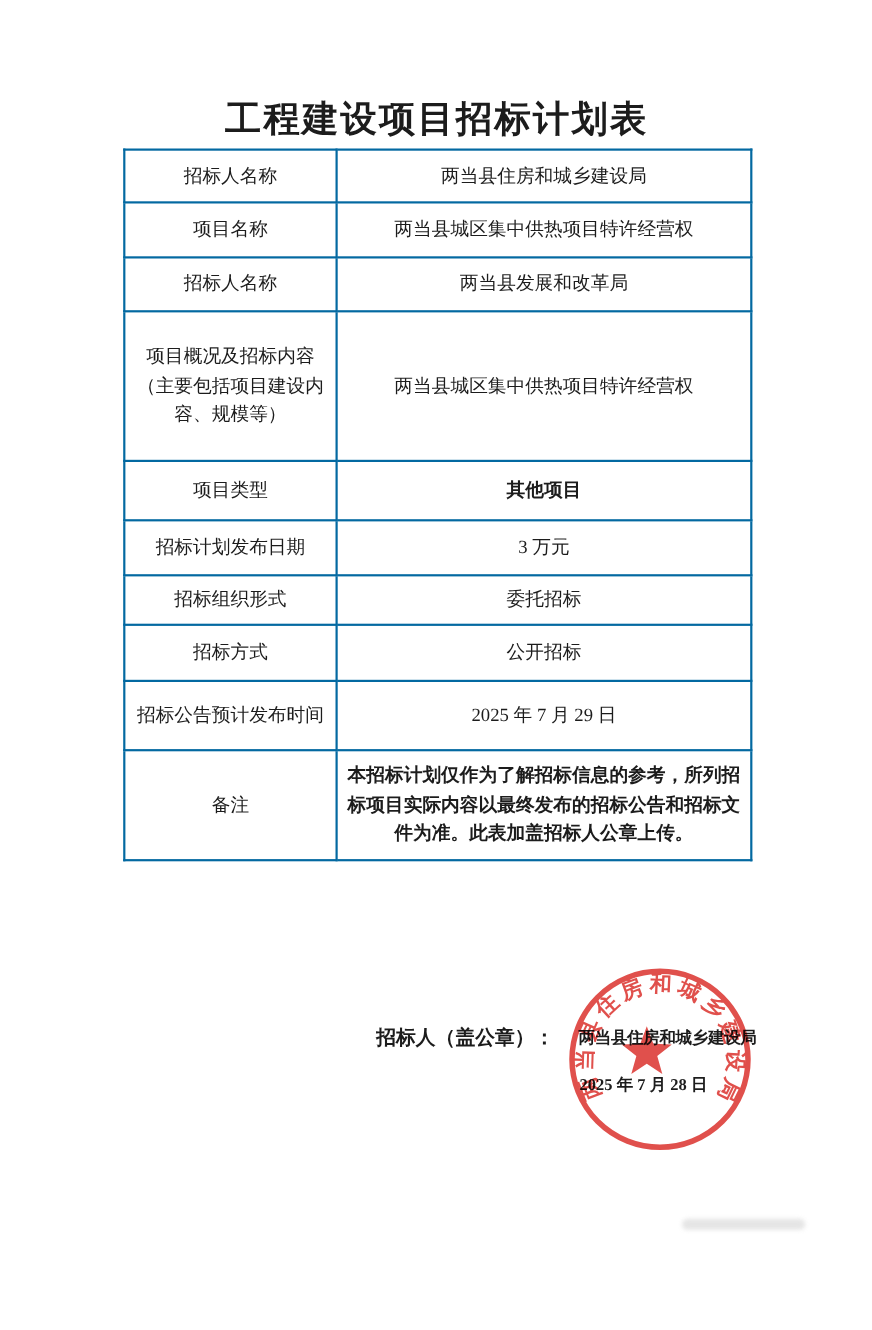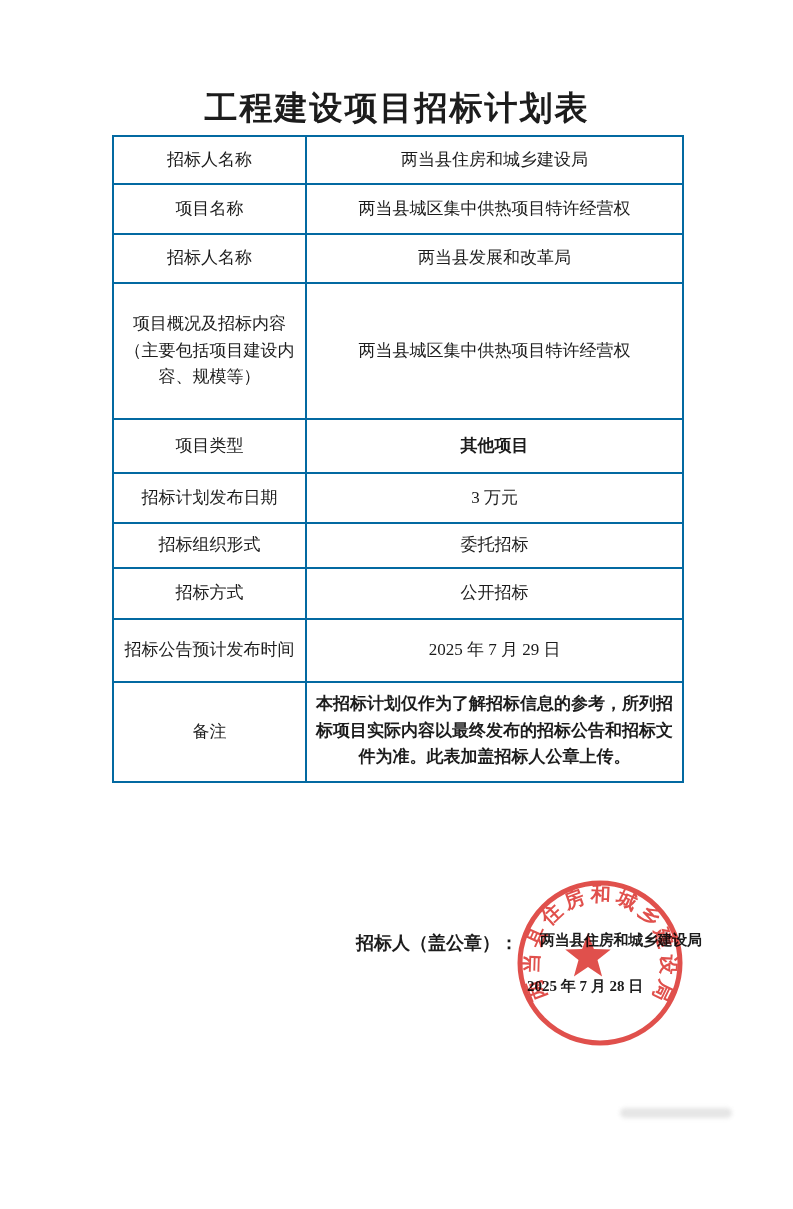--- a/index.html
+++ b/index.html
@@ -29,29 +29,29 @@
     font-size:17px; line-height:1.55;
     padding:2px 4px;
     word-break:break-all;
     margin-top:45px;
   }
   td.label-cell { font-size:16.5px; }
   td.value-cell { }
   .bold-cell { font-weight:700; font-family:"Liberation Sans","DejaVu Sans",sans-serif; }
   td.remark-cell {
     font-weight:700; font-size:15.5px; line-height:1.8; padding:2px 8px;
-    font-family:Liberation Mono, monospace;
+    font-family:Liberation Sans, sans-serif;
   }
   .r1{height:48px}.r2{height:50px}.r3{height:49px}.r4{height:60px}
   .r5{height:136px}.r6{height:54px}.r7{height:50px}.r8{height:45px}
   .r9{height:51px}.r10{height:63px}.r11{height:63px}.r12{height:100px}
 
   .signoff {
-    position:absolute; left:356px; top:931px;
-    display:flex; align-items:flex-start;
+    position:absolute; left:342px; top:931px;
+    display:flex; align-items:center;
     font-weight:700; font-size:18px; white-space:nowrap;
   }
   .signoff .name { font-size:15px; margin-left:22px; letter-spacing:-0.3px; }
   .sign-date {
     position:absolute; left:503px; top:977px; width:164px;
     text-align:center; font-weight:700; font-size:15px; white-space:nowrap;
   }
 
   .seal {
     position:absolute; left:513px; top:878px; width:174px; height:170px;

